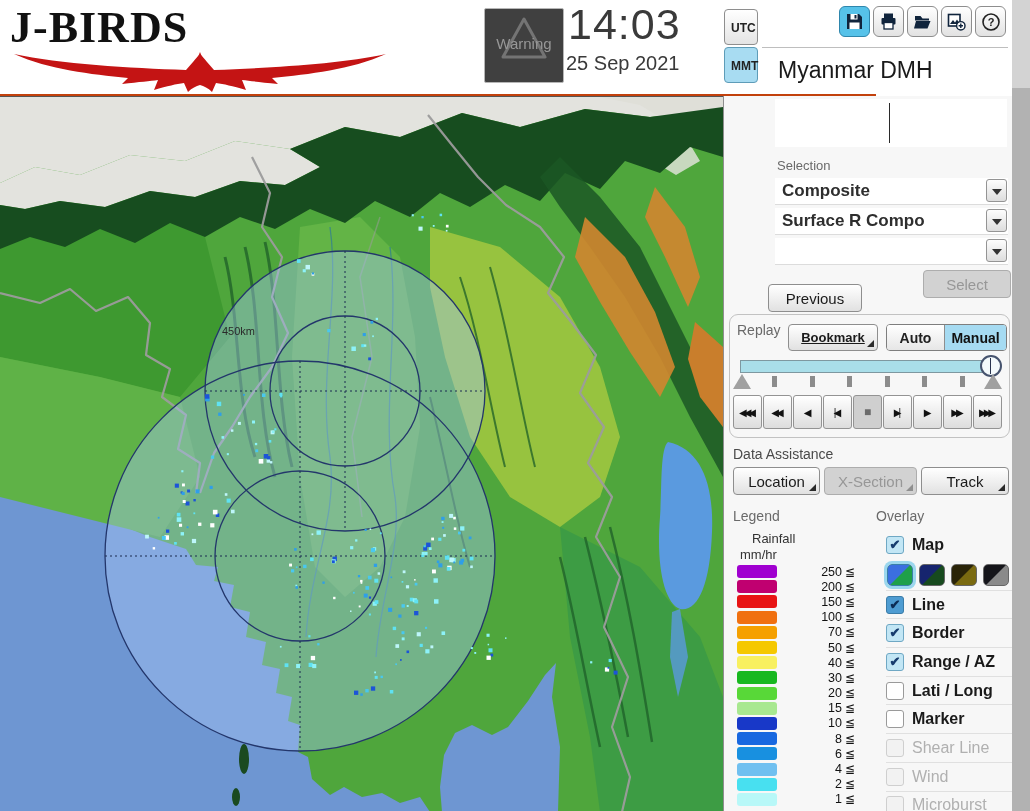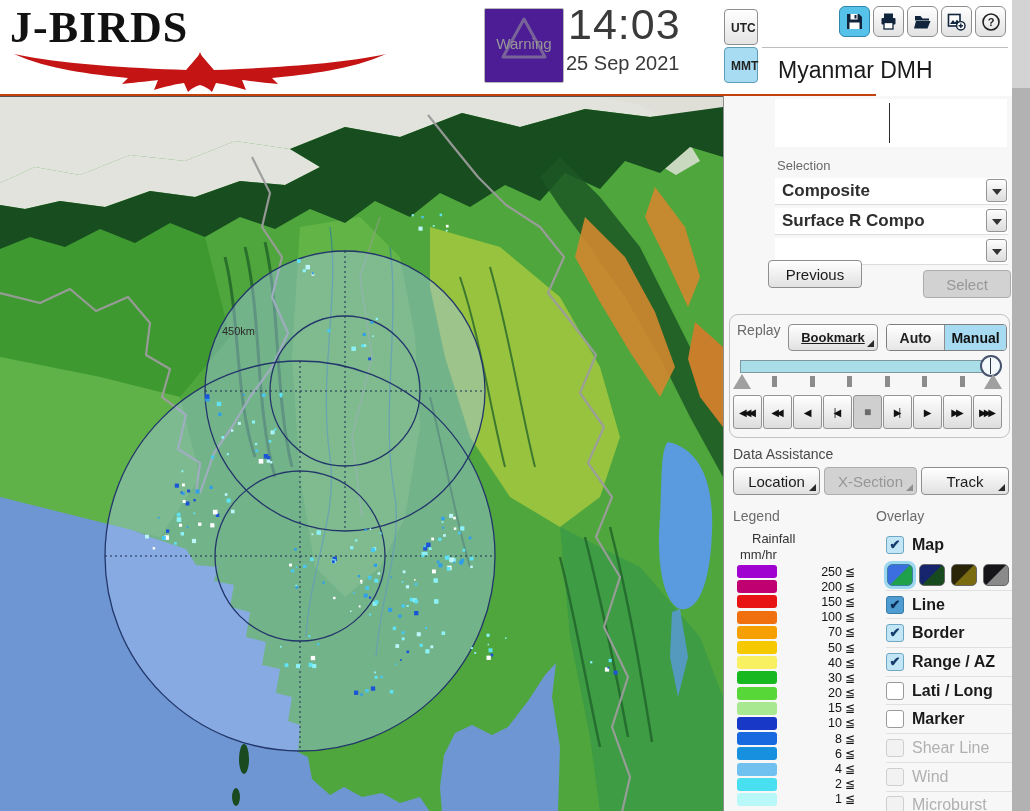--- a/index.html
+++ b/index.html
@@ -4,21 +4,21 @@
 <style>
   html,body{margin:0;padding:0;background:#888;}
   #screen{position:relative;width:1030px;height:811px;background:#FFFFFF;overflow:hidden;
           font-family:"Liberation Sans",sans-serif;-webkit-font-smoothing:antialiased;}
   
   #header{position:absolute;left:0;top:0;width:876px;height:94px;background:#FFFFFF;border-bottom:4px solid #c2410c;}
   #logo{position:absolute;left:10px;top:2px;width:390px;height:90px;}
   #logo-title{position:absolute;left:0;top:0;font-family:"Liberation Serif",serif;font-weight:bold;font-size:44px;color:#111;letter-spacing:1px;}
   #logo-sub{position:absolute;left:188px;top:8px;color:#C41414;font-weight:bold;font-style:italic;font-size:15px;line-height:17px;white-space:nowrap;word-spacing:3px;}
   #eagle{position:absolute;left:0px;top:46px;}
-  #warning-btn{position:absolute;left:484px;top:8px;width:78px;height:73px;background:#4c1d95;border:1px solid #B6B6B6;border-radius:2px;}
+  #warning-btn{position:absolute;left:484px;top:8px;width:78px;height:73px;background:#404040;border:1px solid #B6B6B6;border-radius:2px;}
   #warning-btn svg{position:absolute;left:14px;top:6px;opacity:.55;}
   #warning-label{position:absolute;left:0;top:26px;width:100%;text-align:center;font-size:15px;color:#979797;}
   #clock-time{position:absolute;left:568px;top:0px;font-size:43px;color:#3A3A3A;letter-spacing:1px;}
   #clock-date{position:absolute;left:566px;top:52px;font-size:20px;color:#3A3A3A;}
   .tzbtn{position:absolute;left:724px;width:34px;height:36px;border:1px solid #8E8E8E;border-radius:4px;
          font-size:12px;font-weight:bold;color:#222;text-align:center;line-height:34px;}
   #tz-utc{top:9px;background:linear-gradient(#FFFFFF,#E4E4E4);}
   #tz-mmt{top:47px;background:#A8DCF2;border-color:#5E9CB8;}
   #toolbar{position:absolute;left:839px;top:6px;display:flex;gap:3px;}
   .tool-btn{width:31px;height:31px;border:1px solid #8E8E8E;border-radius:6px;background:linear-gradient(#FFFFFF,#E2E2E2);
@@ -48,21 +48,21 @@
   #selection-label{left:777px;top:158px;}
   .dd-row{position:absolute;left:775px;width:233px;height:26px;background:#FFFFFF;border-bottom:1px solid #DCDCDC;}
   .dd-text{position:absolute;left:7px;top:3px;font-size:17px;font-weight:bold;color:#2E2E2E;}
   .dd-arrow{position:absolute;right:1px;top:1px;width:21px;height:23px;background:linear-gradient(#FDFDFD,#DDDDDD);border:1px solid #949494;border-radius:3px;box-sizing:border-box;}
   .dd-arrow::after{content:"";position:absolute;left:5px;top:9px;border-left:5px solid transparent;border-right:5px solid transparent;border-top:6px solid #333;}
   .btn{position:absolute;background:linear-gradient(#FFFFFF,#E1E1E1);border:1px solid #8E8E8E;border-radius:4px;
        font-family:"Liberation Sans",sans-serif;font-size:15px;color:#1A1A1A;text-align:center;}
   .btn.disabled{background:#D2D2D2;color:#979797;border-color:#ADADAD;}
   .fold::after{content:"";position:absolute;right:3px;bottom:3px;border-left:7px solid transparent;border-bottom:7px solid #2A2A2A;}
   .fold.disabled::after{border-bottom-color:#8F8F8F;}
-  #btn-previous{left:768px;top:260px;width:94px;height:28px;}
+  #btn-previous{left:768px;top:284px;width:94px;height:28px;}
   #btn-select{left:923px;top:270px;width:88px;height:28px;}
   
   #replay-box{position:absolute;left:729px;top:314px;width:281px;height:124px;border:1px solid #C2C2C2;border-radius:9px;box-sizing:border-box;}
   #replay-label{left:737px;top:322px;font-size:14px;}
   #btn-bookmark{left:788px;top:324px;width:90px;height:27px;font-size:13px;font-weight:bold;text-decoration:underline;}
   #automanual{position:absolute;left:886px;top:324px;width:121px;height:27px;border:1px solid #7E7E7E;border-radius:4px;overflow:hidden;display:flex;box-sizing:border-box;}
   #btn-auto{flex:0 0 58px;background:linear-gradient(#FFFFFF,#E6E6E6);border:none;border-right:1px solid #8E8E8E;font-size:14px;font-weight:bold;color:#222;}
   #btn-manual{flex:1;background:#A6DBF2;border:none;font-size:14px;font-weight:bold;color:#111;}
   #replay-track{position:absolute;left:740px;top:360px;width:256px;height:13px;background:#A9DEE9;border:1px solid #7E98A0;box-sizing:border-box;}
   #replay-thumb{position:absolute;left:980px;top:355px;width:22px;height:22px;border:2px solid #46536E;border-radius:50%;background:#F4FAFC;box-sizing:border-box;}

